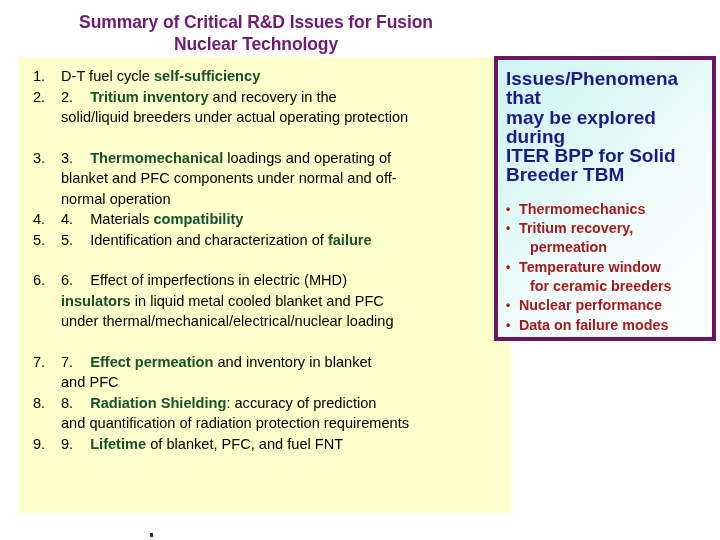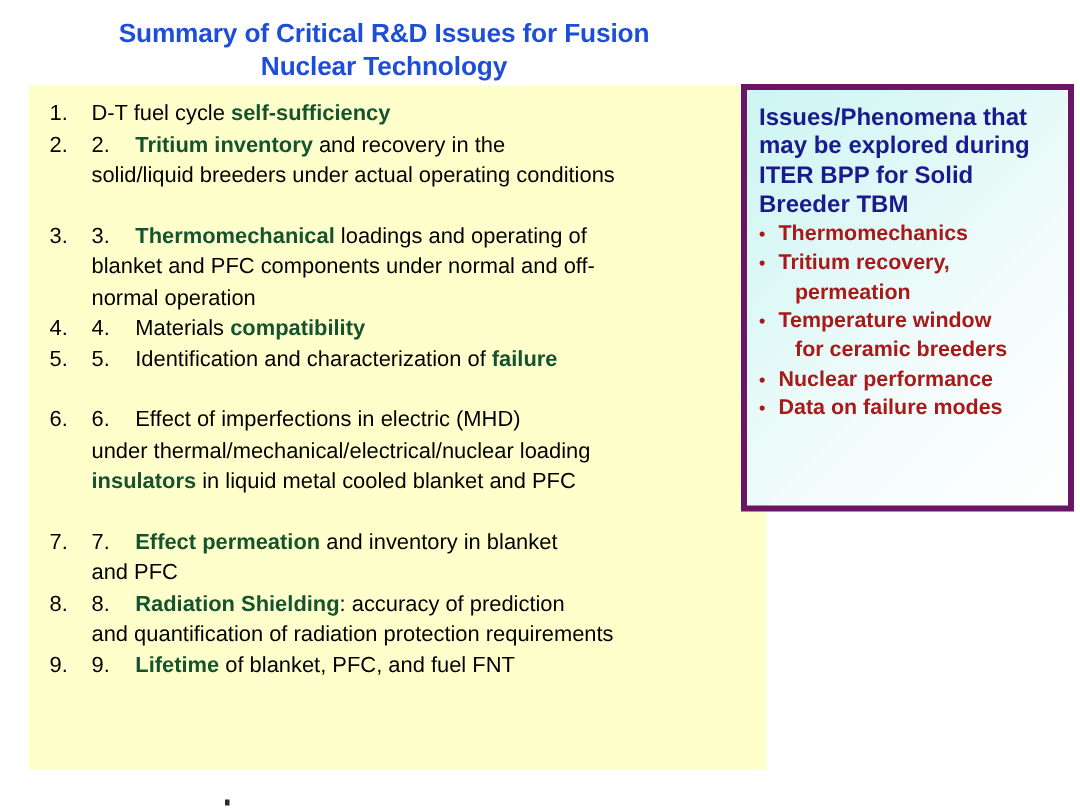--- a/index.html
+++ b/index.html
@@ -19,21 +19,21 @@
   
   #slide-title {
     position: absolute;
     left: 36px;
     top: 11px;
     width: 440px;
     text-align: center;
     font-size: 17.5px;
     font-weight: bold;
     line-height: 22px;
-    color: #1d4ed8;
+    color: #701a75;
     letter-spacing: -0.1px;
   }
   #slide-title .title-line { display: block; }
 
   
   #issues-panel {
     position: absolute;
     left: 19px;
     top: 57px;
     width: 492px;
@@ -78,25 +78,25 @@
     top: 56px;
     width: 222px;
     height: 285px;
     box-sizing: border-box;
     border: 4px solid #6b1566;
     background: linear-gradient(135deg, #cdf5f3 0%, #ddf8f6 30%, #f2fcfb 62%, #ffffff 100%);
     padding: 6px 6px 4px 8px;
     overflow: hidden;
   }
   #tbm-heading {
-    font-size: 16px;
+    font-size: 19px;
     line-height: 19.3px;
     font-weight: bold;
     color: #1a1a8c;
-    margin: 3px 0 1px 0;
+    margin: 3px 0 15px 0;
   }
   .tbm-bullet {
     display: flex;
     align-items: flex-start;
     color: #a81a1a;
     font-weight: bold;
     font-size: 14.3px;
     line-height: 19.3px;
   }
   .tbm-dot {
@@ -138,21 +138,21 @@
     <span class="issue-num">1.</span>
     <span class="issue-text"><span>D-T fuel cycle </span><b>self-sufficiency</b></span>
   </div>
 
   <div class="issue-row">
     <span class="issue-num">2.</span>
     <span class="issue-text"><span>2.</span><span class="indent-pad"></span><b>Tritium inventory</b><span> and recovery in the</span></span>
   </div>
   <div class="issue-row">
     <span class="issue-num"></span>
-    <span class="issue-text">solid/liquid breeders under actual operating conditions</span>
+    <span class="issue-text">solid/liquid breeders under actual operating protection</span>
   </div>
 
   <div class="gap-row"></div>
 
   <div class="issue-row">
     <span class="issue-num">3.</span>
     <span class="issue-text"><span>3.</span><span class="indent-pad"></span><b>Thermomechanical</b><span> loadings and operating of</span></span>
   </div>
   <div class="issue-row">
     <span class="issue-num"></span>
@@ -174,25 +174,25 @@
   </div>
 
   <div class="gap-row"></div>
 
   <div class="issue-row">
     <span class="issue-num">6.</span>
     <span class="issue-text"><span>6.</span><span class="indent-pad"></span><span>Effect of imperfections in electric (MHD)</span></span>
   </div>
   <div class="issue-row">
     <span class="issue-num"></span>
+    <span class="issue-text"><b>insulators</b><span> in liquid metal cooled blanket and PFC</span></span>
+  </div>
+  <div class="issue-row">
+    <span class="issue-num"></span>
     <span class="issue-text">under thermal/mechanical/electrical/nuclear loading</span>
-  </div>
-  <div class="issue-row">
-    <span class="issue-num"></span>
-    <span class="issue-text"><b>insulators</b><span> in liquid metal cooled blanket and PFC</span></span>
   </div>
 
   <div class="gap-row"></div>
 
   <div class="issue-row">
     <span class="issue-num">7.</span>
     <span class="issue-text"><span>7.</span><span class="indent-pad"></span><b>Effect permeation</b><span> and inventory in blanket</span></span>
   </div>
   <div class="issue-row">
     <span class="issue-num"></span>

